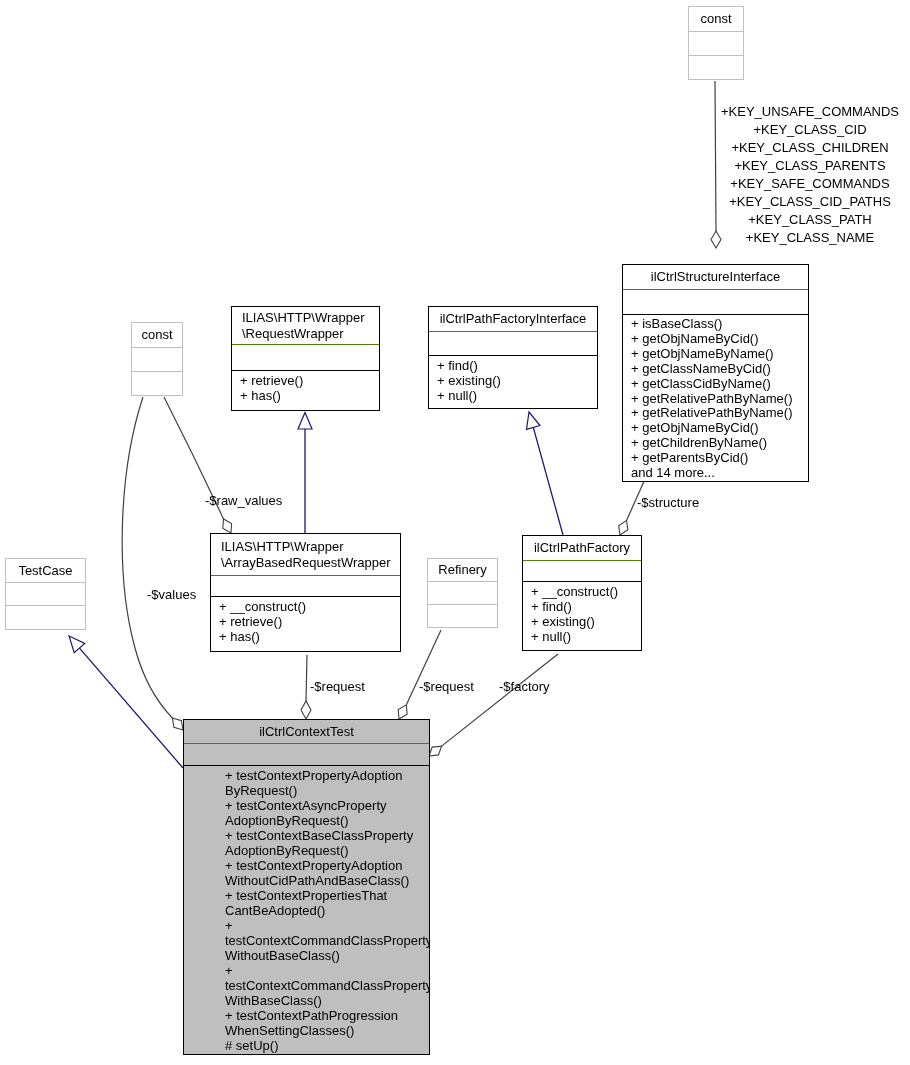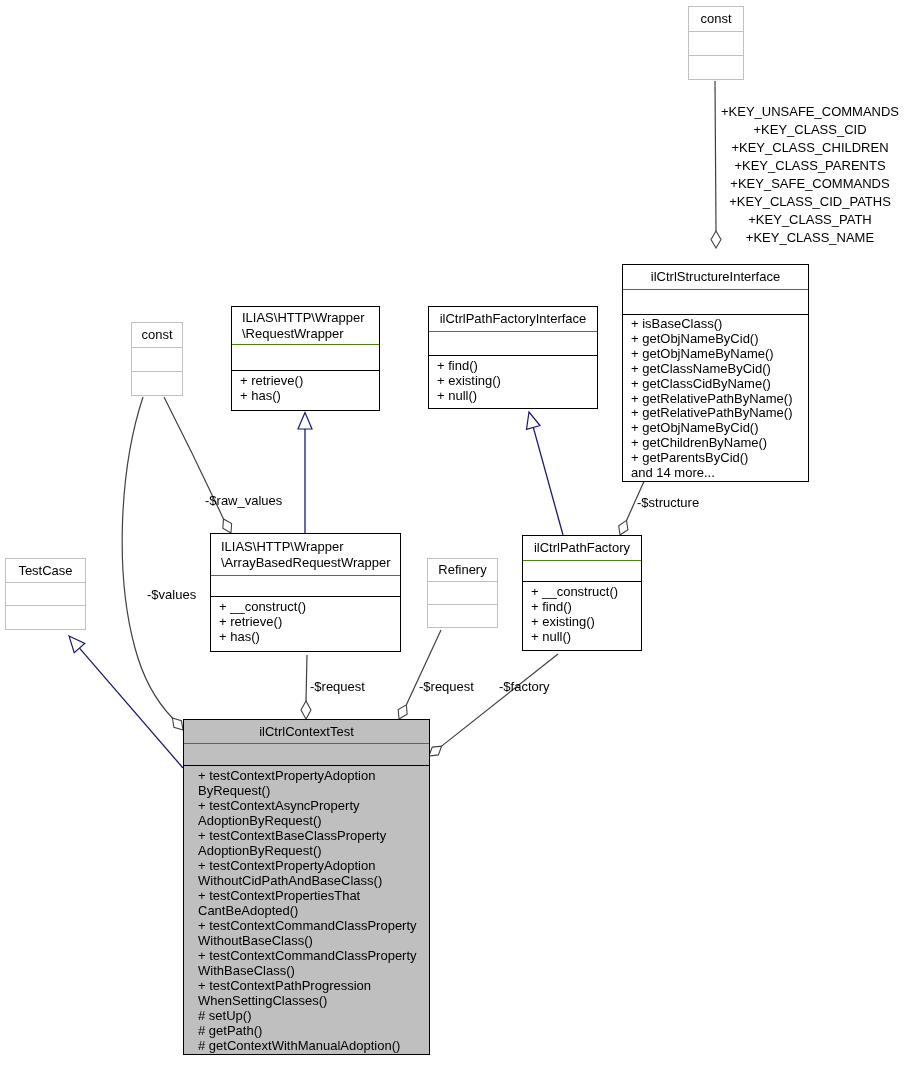--- a/index.html
+++ b/index.html
@@ -32,21 +32,21 @@
   .ctitle.left { justify-content:flex-start; text-align:left; padding-left:10px; }
   .ext .ctitle { border-bottom-color:var(--external-border,#c0c0c0); }
 
   .ccomp { border-bottom:1px solid #000; }
   .ext .ccomp { border-bottom-color:var(--external-border,#c0c0c0); }
 
   .cmethods {
     padding:2px 3px 0 8px; line-height:15px;
     white-space:pre-line; overflow:hidden;
   }
-  .cmethods.tight { padding-left:14px; }
+  .cmethods.tight { padding-left:14px;margin-left:27px; }
   .cmethods.dense { line-height:14.9px; }
 
   .elabel { position:absolute; z-index:3; line-height:18px; white-space:pre-line; }
   .elabel.center { text-align:center; }
 </style>
 </head>
 <body>
 
 <svg class="edges" width="910" height="1065" viewBox="0 0 910 1065">
 

